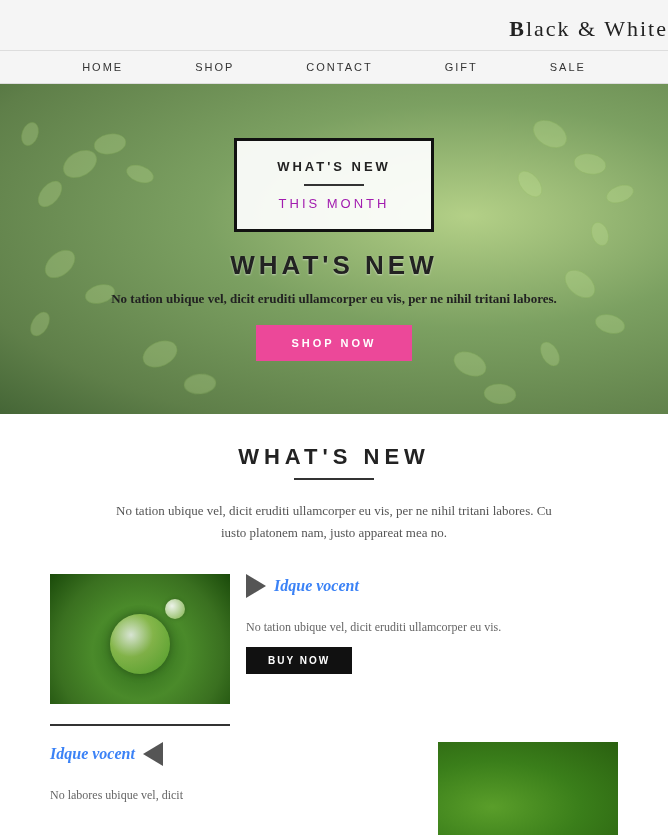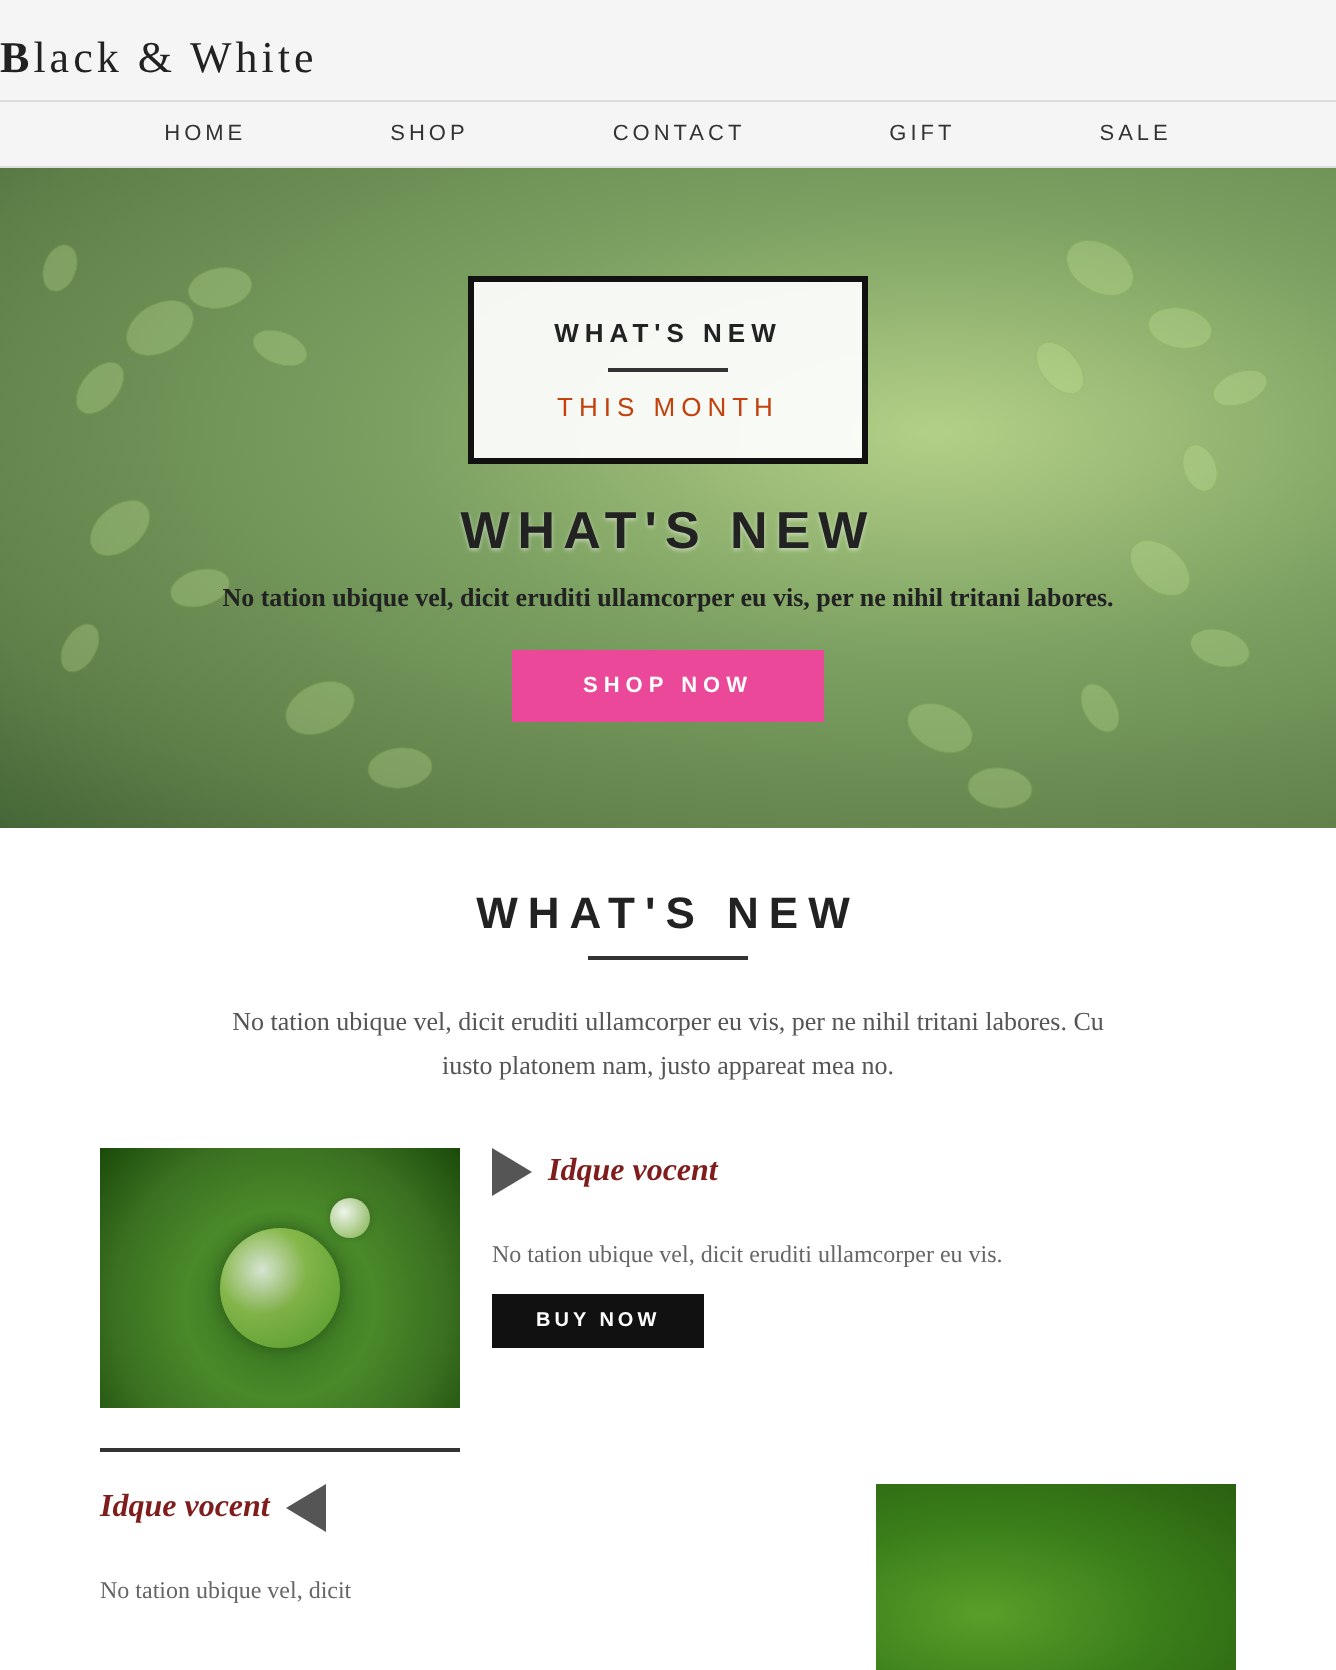--- a/index.html
+++ b/index.html
@@ -10,21 +10,21 @@
       justify-content: center;
       min-height: 835px;
     }
     .email-wrapper {
       width: 668px;
       background: #f5f5f5;
     }
     
     .header {
       background: #f5f5f5;
-      text-align: left;
+      text-align: right;
       padding: 16px 0 8px;
     }
     .site-title {
       font-size: 22px;
       font-weight: normal;
       letter-spacing: 2px;
       color: #222;
       font-family: Georgia, serif;
     }
     .site-title b {
@@ -103,21 +103,21 @@
     .hero-box-divider {
       width: 60px;
       height: 2px;
       background: #333;
       margin: 0 auto 10px;
     }
     .hero-box-this-month {
       font-family: Arial, sans-serif;
       font-size: 13px;
       letter-spacing: 3px;
-      color: #c2410c;
+      color: #a21caf;
       text-transform: uppercase;
     }
     .hero-headline {
       font-family: Arial, sans-serif;
       font-size: 26px;
       letter-spacing: 4px;
       color: #222;
       font-weight: bold;
       text-transform: uppercase;
       margin-bottom: 10px;
@@ -244,21 +244,21 @@
       height: 0;
       border-top: 12px solid transparent;
       border-bottom: 12px solid transparent;
       border-right: 20px solid #555;
       margin-left: 8px;
     }
     .product-name {
       font-family: Georgia, serif;
       font-size: 16px;
       font-weight: bold;
-      color: #7f1d1d;
+      color: #3b82f6;
       font-style: italic;
     }
     .product-desc {
       font-family: Liberation Serif, serif;
       font-size: 12px;
       color: #666;
       line-height: 1.6;
       margin-bottom: 10px;
       margin-top: 20px;
     }
@@ -377,20 +377,20 @@
     </div>
 
     <div class="product-divider"></div>
 
     <div class="second-product-row">
       <div class="second-product-info">
         <div class="second-product-arrow-row">
           <div class="product-name">Idque vocent</div>
           <div class="arrow-left"></div>
         </div>
-        <div class="product-desc">No tation ubique vel, dicit</div>
+        <div class="product-desc">No labores ubique vel, dicit</div>
       </div>
       <div class="product-image leaf"></div>
     </div>
 
   </div>
 
 </div>
 
 </body></html>

